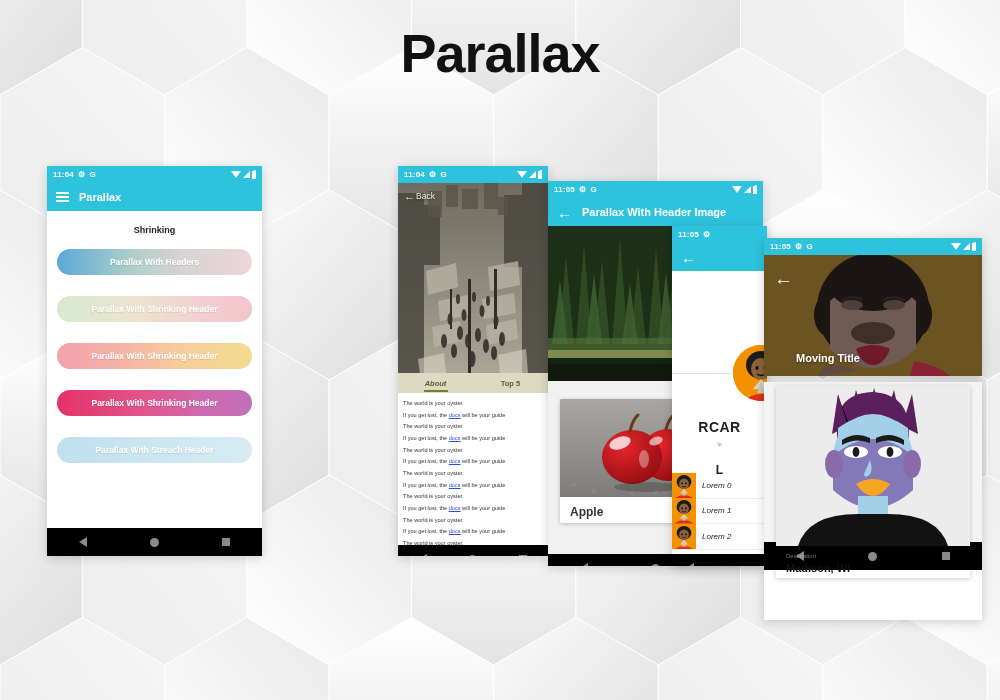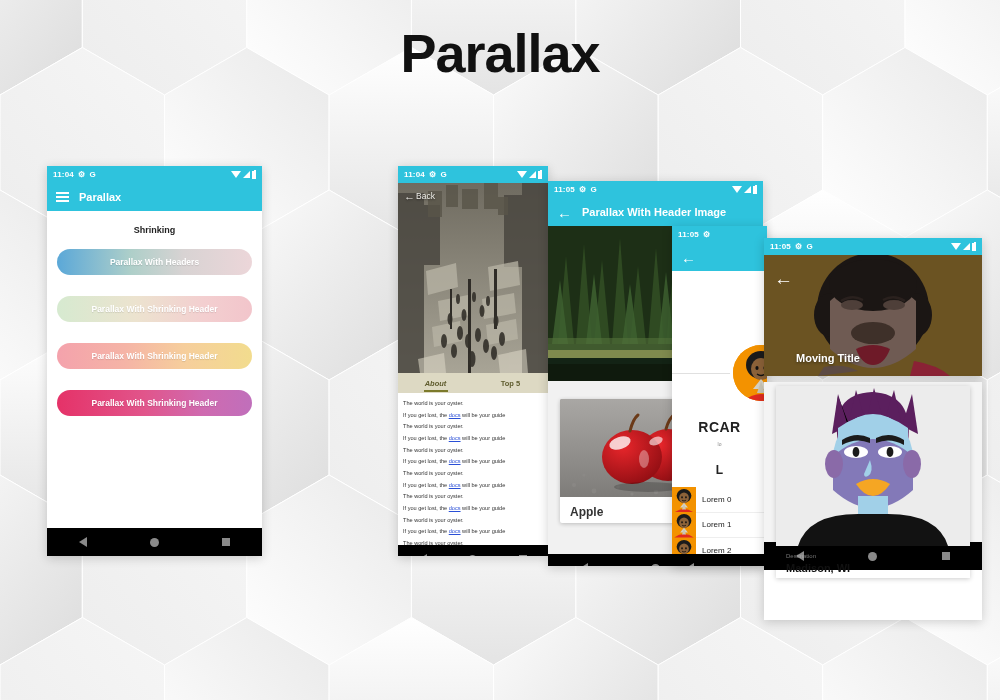--- a/index.html
+++ b/index.html
@@ -120,21 +120,21 @@
     border-radius: 50%; background: #f39200; overflow: hidden;
     box-shadow: 0 0 0 3px #fff;
   }
   .hline { position: absolute; left: 0; right: 0; top: 102px; height: 1px; background: #e0e0e0; }
   .rcar { position: absolute; top: 148px; left: 0; right: 0; text-align: center;
           font-size: 14px; font-weight: bold; color: #222; letter-spacing: .5px; }
   .rcar-sub { position: absolute; top: 170px; left: 0; right: 0; text-align: center;
               font-size: 5px; color: #888; }
   .big-l { position: absolute; top: 192px; left: 0; right: 0; text-align: center;
            font-size: 12px; font-weight: bold; color: #222; }
-  .lorem-list { position: absolute; top: 216px; left: 0; right: 0; }
+  .lorem-list { position: absolute; top: 202px; left: 0; right: 0; font-style: italic; }
   .lrow { height: 25.5px; display: flex; align-items: center; gap: 6px;
           border-bottom: 1px solid #eee; }
   .lrow .thumb { width: 24px; height: 25.5px; background: #f39200;
                  position: relative; overflow: hidden; flex: 0 0 24px; }
   .lrow .ltext { font-size: 8px; color: #222; }
 
   
   #phone5 { left: 764px; top: 238px; width: 218px; height: 138px; }
   #face-hero { height: 121px; background: #6b5322; position: relative; overflow: hidden; }
   .moving-title { position: absolute; left: 32px; bottom: 12px; color: #fff;
@@ -258,20 +258,21 @@
       </span>
     <span>Parallax</span>
   </div>
   <div class="body">
     <div class="res-title">Shrinking</div>
     <div class="btnlist">
       <div class="pbtn g0">Parallax With Headers</div>
       <div class="pbtn g1">Parallax With Shrinking Header</div>
       <div class="pbtn g2">Parallax With Shrinking Header</div>
       <div class="pbtn g3">Parallax With Shrinking Header</div>
+      <div class="pbtn g4">Parallax With Streach Header</div>
     </div>
   </div>
   <div class="navbar">
     <span class="nb tri"></span>
     <span class="nb circ"></span>
     <span class="nb sq"></span>
   </div>
 </div>
 
 <div class="phone" id="phone2">

